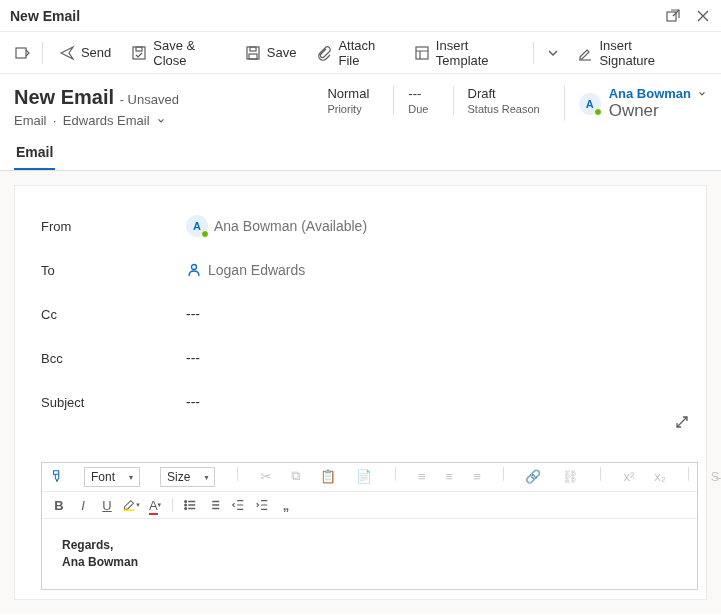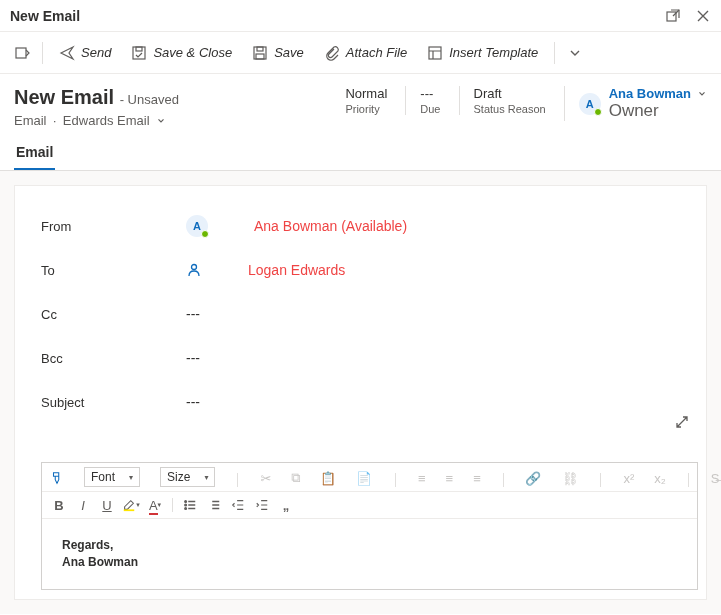--- a/index.html
+++ b/index.html
@@ -33,64 +33,63 @@
     border-bottom: 1px solid #edebe9;
   }
   .cmd {
     display: inline-flex;
     align-items: center;
     gap: 6px;
     padding: 6px 8px;
     font-size: 13px;
     cursor: pointer;
     color: #323130;
-    font-style: italic;
   }
   .cmd svg, .cmd .gl { width: 16px; height: 16px; color: #605e5c; flex-shrink: 0; }
   .vsep { width: 1px; height: 22px; background: #e1dfdd; margin: 0 4px; }
   .overflow { margin-left: auto; padding: 6px 10px; cursor: pointer; color: #605e5c; }
 
   .header {
     display: flex;
     padding: 12px 14px 8px 14px;
     gap: 14px;
   }
   .header-left { flex: 1; }
   .h-title { font-size: 20px; font-weight: 600; display: inline; }
   .h-status { font-size: 13px; color: #605e5c; margin-left: 2px; text-align: right; }
   .h-bread { margin-top: 4px; font-size: 13px; color: #605e5c; display: flex; align-items: center; gap: 6px; }
-  .header-right { display: flex; align-items: flex-start; gap: 4px; }
+  .header-right { display: flex; align-items: flex-start; gap: 10px; }
   .stat { padding: 0 14px; border-left: 1px solid #e1dfdd; }
   .stat:first-child { border-left: none; padding-left: 0; }
   .stat-val { font-size: 13px; color: #323130; }
   .stat-lbl { font-size: 11px; color: #605e5c; margin-top: 2px; }
   .owner { display: flex; align-items: center; gap: 8px; padding-left: 14px; border-left: 1px solid #e1dfdd; cursor: pointer; }
   .owner-name { color: #0f6cbd; font-size: 13px; font-weight: 600; }
   .owner-lbl { font-size: 17px; color: #605e5c; }
   .avatar { width: 22px; height: 22px; border-radius: 50%; background: #e8f1fb; color: #0f6cbd; display: flex; align-items: center; justify-content: center; font-size: 11px; font-weight: 600; position: relative; }
   .presence { position: absolute; width: 8px; height: 8px; background: #6bb700; border-radius: 50%; bottom: -1px; right: -1px; border: 1px solid #fff; }
 
   .tabs { padding: 0 14px; border-bottom: 1px solid #e1dfdd; }
   .tab { display: inline-block; padding: 8px 2px; font-size: 14px; font-weight: 600; color: #323130; border-bottom: 2px solid #0f6cbd; cursor: pointer; }
 
   .surface { background: #faf9f8; padding: 14px; height: calc(615px - 32px - 42px - 64px - 34px); }
   .card { background: #ffffff; border: 1px solid #edebe9; height: 100%; padding: 18px 8px 0 26px; position: relative; }
 
   .row { display: flex; align-items: center; height: 44px; }
   .row-lbl { width: 145px; font-size: 13px; color: #323130; }
   .row-val { flex: 1; font-size: 14px; color: #323130; display: flex; align-items: center; gap: 6px; }
-  .link-blue { color: #ef4444; margin-left: 40px; }
+  .link-blue { color: #737373; }
   .dash { color: #323130; }
   .avatar-sm { width: 22px; height: 22px; border-radius: 50%; background: #e8f1fb; color: #0f6cbd; display: flex; align-items: center; justify-content: center; font-size: 11px; font-weight: 600; position: relative; }
 
   .expand { position: absolute; right: 16px; top: 228px; width: 16px; height: 16px; cursor: pointer; color: #605e5c; }
 
   .editor { border: 1px solid #d2d0ce; margin-top: 38px; }
   .edtoolbar1 {
-    display: flex; align-items: flex-end; gap: 20px;
+    display: flex; align-items: flex-start; gap: 20px;
     padding: 4px 8px; border-bottom: 1px solid #edebe9;
     flex-wrap: nowrap;
     font-size: 12px;
   }
   .edtoolbar2 {
     display: flex; align-items: center; gap: 6px;
     padding: 4px 8px; border-bottom: 1px solid #edebe9;
     flex-wrap: nowrap;
   }
   .dd { border: 1px solid #d2d0ce; padding: 2px 6px; display: flex; align-items: center; gap: 14px; font-size: 12px; cursor: pointer; }
@@ -164,20 +163,27 @@
         <path d="M2 6h12M6 6v8"></path>
       </svg>
     <span>Insert Template</span>
   </span>
   <span class="vsep"></span>
   <span class="cmd" style="padding:6px 4px">
     <svg viewBox="0 0 16 16" stroke="currentColor" stroke-width="1.4" fill="none">
         <path d="M4 6l4 4 4-4"></path>
       </svg>
   </span>
+  <span class="cmd">
+    <svg viewBox="0 0 16 16" fill="none" stroke="currentColor" stroke-width="1.2">
+        <path d="M3 12l7-7 2 2-7 7H3v-2z"></path>
+        <path d="M2 15h12"></path>
+      </svg>
+    <span>Insert Signature</span>
+  </span>
   <span class="overflow">
     <svg viewBox="0 0 16 16" fill="currentColor">
         <circle cx="8" cy="3" r="1.2"></circle>
         <circle cx="8" cy="8" r="1.2"></circle>
         <circle cx="8" cy="13" r="1.2"></circle>
       </svg>
   </span>
 </div>
 
 <div class="header">

